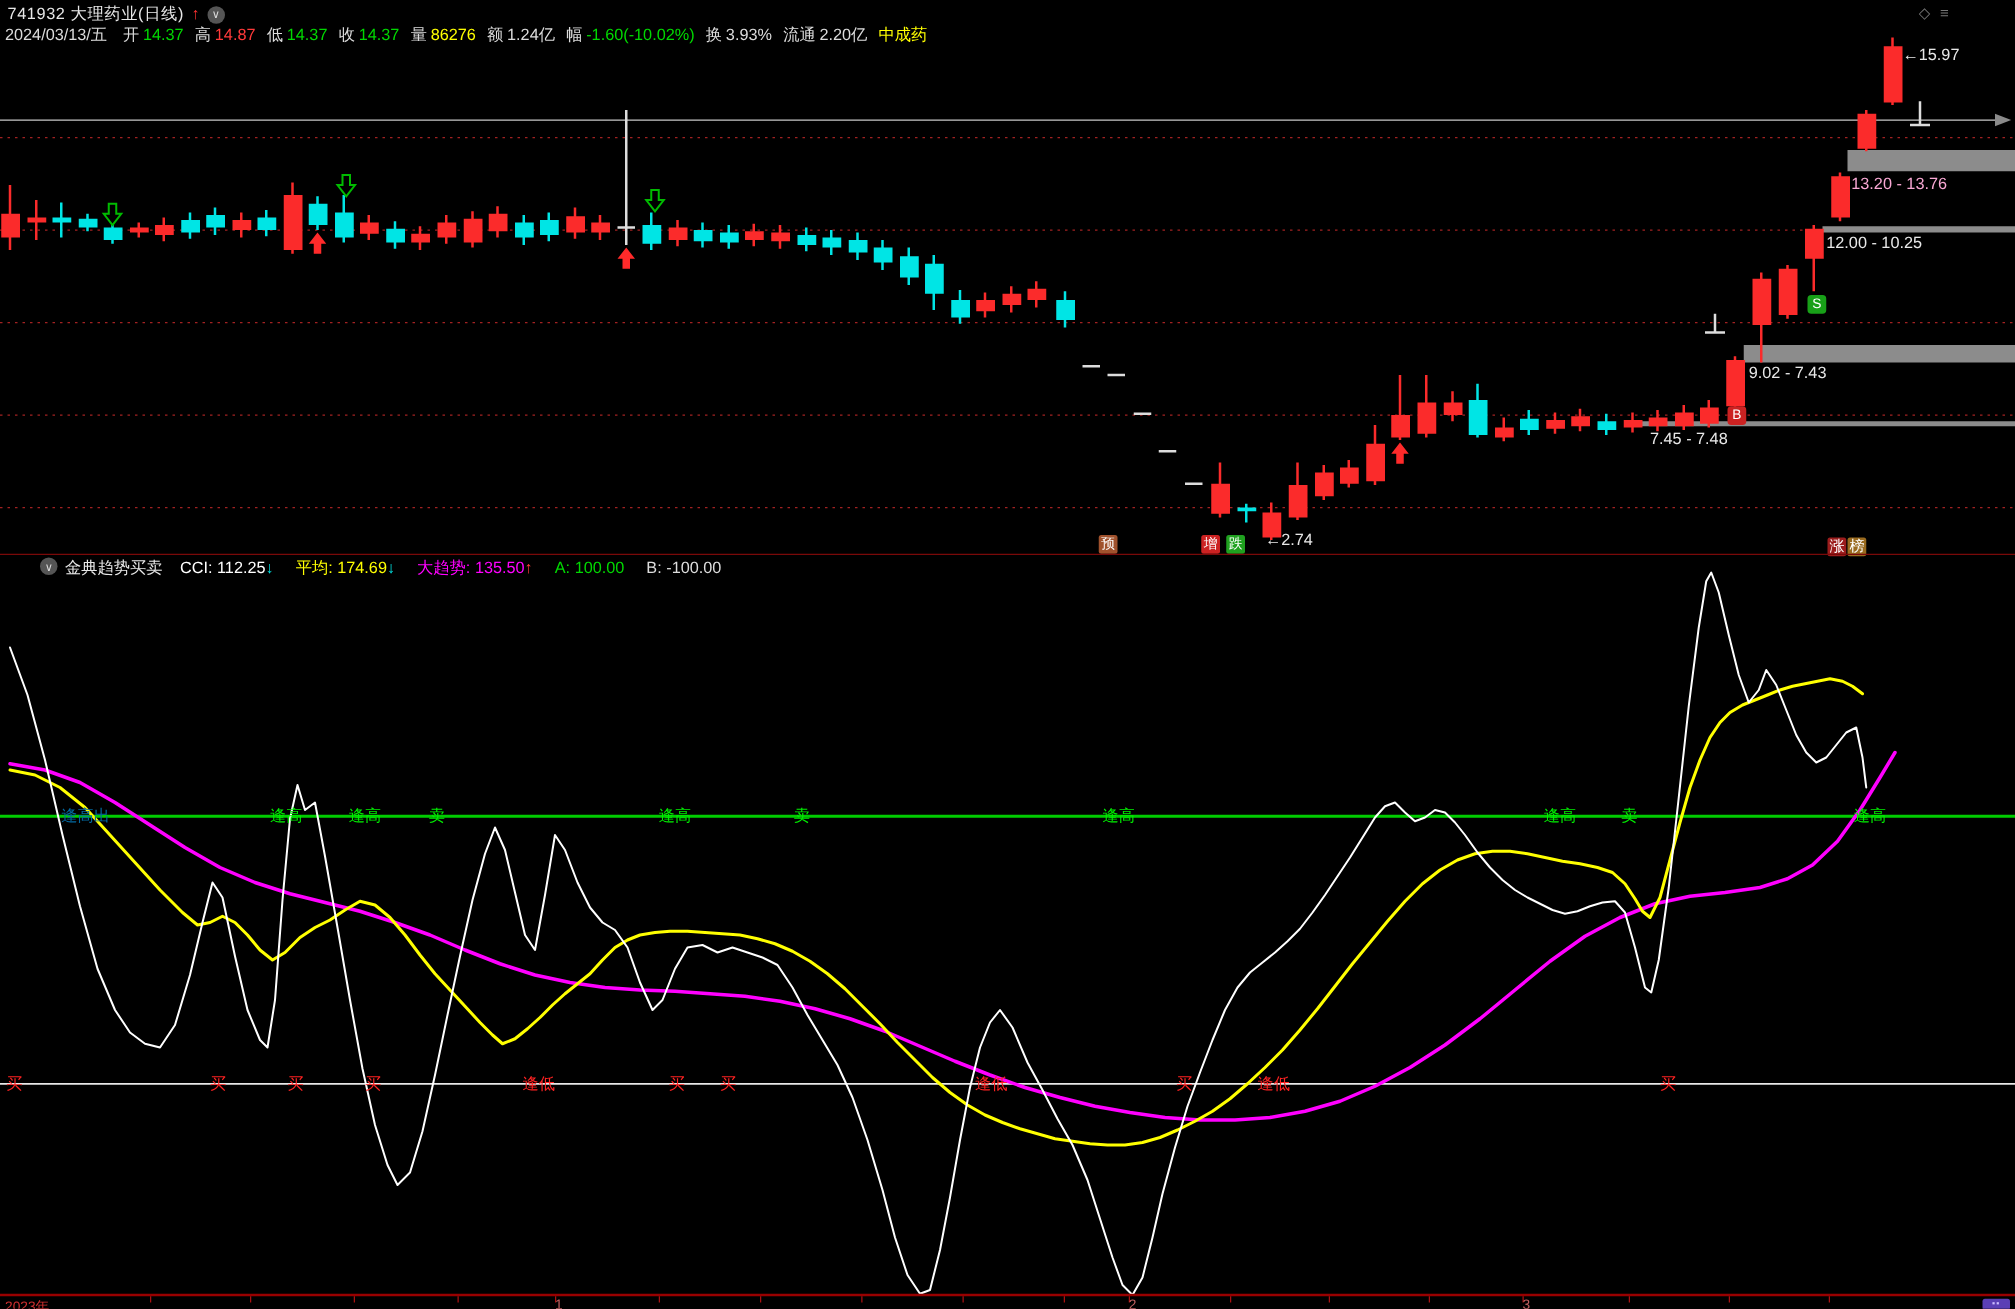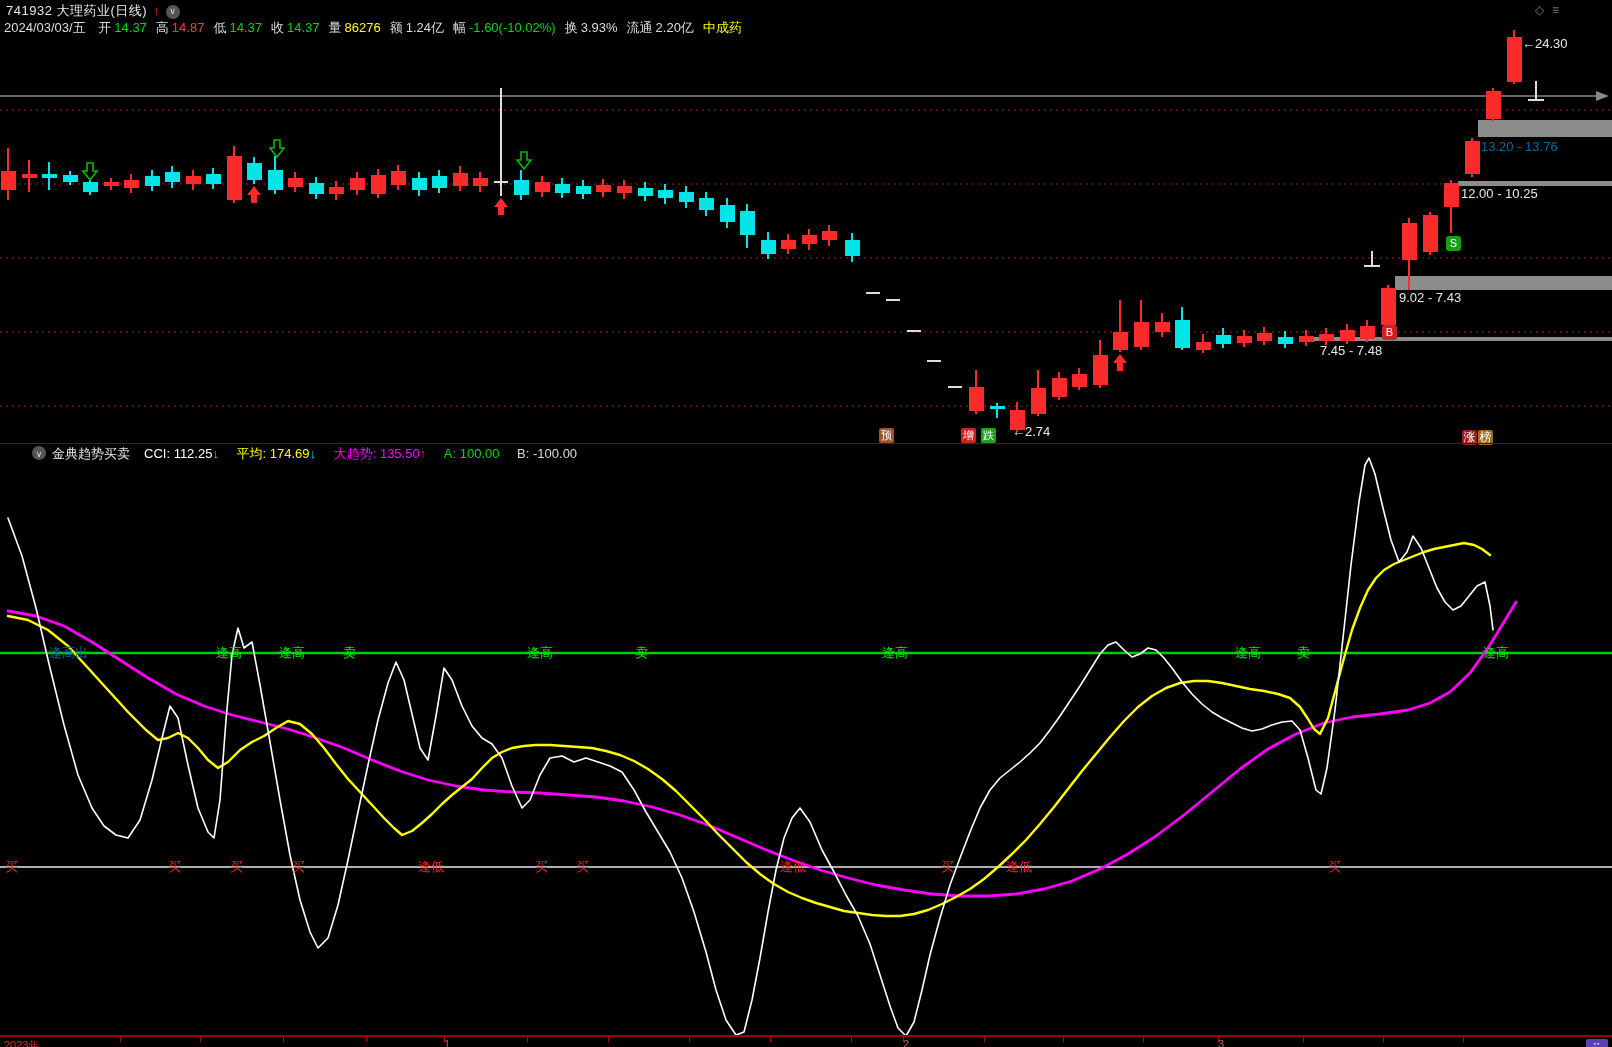--- a/index.html
+++ b/index.html
@@ -38,21 +38,21 @@
 
 <div id="screen">
 
   <div class="row1">
     <span class="t">741932 大理药业(日线)</span><span class="up-arrow">↑</span><span class="circle-ic">∨</span>
   </div>
   <span class="win-ic" style="left:1535px;">◇</span>
   <span class="win-ic" style="left:1552px;">≡</span>
 
   <div class="row2">
-    <span>2024/03/03/五</span>
+    <span>2024/03/13/五</span>
   <span class="fld">开</span><span style="color: rgb(0, 216, 0);">14.37</span><span class="fld">高</span><span style="color: rgb(255, 58, 58);">14.87</span><span class="fld">低</span><span style="color: rgb(0, 216, 0);">14.37</span><span class="fld">收</span><span style="color: rgb(0, 216, 0);">14.37</span><span class="fld">量</span><span style="color: rgb(255, 255, 0);">86276</span><span class="fld">额</span><span style="color: rgb(220, 220, 220);">1.24亿</span><span class="fld">幅</span><span style="color: rgb(0, 216, 0);">-1.60(-10.02%)</span><span class="fld">换</span><span style="color: rgb(220, 220, 220);">3.93%</span><span class="fld">流通</span><span style="color: rgb(220, 220, 220);">2.20亿</span><span class="fld" style="color: rgb(255, 255, 0);">中成药</span></div>
 
   <svg id="chart-svg" width="1612" height="1047">
       <line x1="0" y1="110" x2="1612" y2="110" stroke="#a22222" stroke-width="1" stroke-dasharray="2 4"></line>
       <line x1="0" y1="184" x2="1612" y2="184" stroke="#a22222" stroke-width="1" stroke-dasharray="2 4"></line>
       <line x1="0" y1="258" x2="1612" y2="258" stroke="#a22222" stroke-width="1" stroke-dasharray="2 4"></line>
       <line x1="0" y1="332" x2="1612" y2="332" stroke="#a22222" stroke-width="1" stroke-dasharray="2 4"></line>
       <line x1="0" y1="406" x2="1612" y2="406" stroke="#a22222" stroke-width="1" stroke-dasharray="2 4"></line>
       <rect x="1478" y="120" width="134" height="17" fill="#8c8c8c"></rect>
       <rect x="1458" y="181" width="154" height="5" fill="#8c8c8c"></rect>
@@ -213,25 +213,25 @@
       <path d="M254,186 l7,9 h-4 v8 h-6 v-8 h-4 z" fill="#ff2a2a"></path>
       <path d="M501,198 l7,9 h-4 v8 h-6 v-8 h-4 z" fill="#ff2a2a"></path>
       <path d="M1120,354 l7,9 h-4 v8 h-6 v-8 h-4 z" fill="#ff2a2a"></path>
       <line x1="0" y1="653" x2="1612" y2="653" stroke="#00cc00" stroke-width="2.4"></line>
       <line x1="0" y1="867" x2="1612" y2="867" stroke="#e8e8e8" stroke-width="1.4"></line>
       <polyline points="8,611 36,616 64,626 92,642 120,660 148,678 176,694 204,706 232,715 260,722 288,729 316,738 344,748 372,760 400,771 428,780 456,786 484,790 512,792 540,793 568,795 596,797 624,801 652,807 680,815 708,825 736,837 764,849 792,860 820,870 848,878 876,885 904,890 932,894 960,896 988,896 1016,894 1044,889 1072,881 1100,869 1128,854 1156,836 1184,815 1212,792 1240,769 1268,749 1296,734 1324,723 1352,717 1380,714 1408,710 1430,703 1450,692 1470,673 1488,648 1504,622 1516,602" fill="none" stroke="#ff00ff" stroke-width="2.8" stroke-linejoin="round" stroke-linecap="round"></polyline>
       <polyline points="8,616 28,620 48,630 68,646 88,668 108,690 128,712 146,730 158,740 168,738 178,733 188,738 198,748 208,760 218,768 228,762 240,750 252,742 264,736 276,728 288,721 300,724 312,734 324,748 336,764 348,779 360,792 372,805 384,818 394,828 402,835 412,831 422,823 432,814 442,804 452,795 462,787 472,779 482,768 492,758 502,752 512,748 524,746 536,745 550,745 564,746 578,747 592,748 606,751 620,755 634,761 648,769 662,779 676,791 690,805 704,819 718,834 732,848 746,862 760,874 774,884 788,892 802,898 816,903 830,907 844,911 858,913 872,915 886,916 900,916 914,914 928,910 942,904 956,897 970,889 984,879 998,867 1012,854 1026,840 1040,824 1054,807 1068,789 1082,771 1096,754 1110,737 1124,721 1138,707 1152,696 1166,688 1180,683 1194,681 1208,681 1222,683 1236,686 1250,689 1264,691 1278,694 1290,698 1300,707 1308,719 1314,729 1320,734 1328,718 1336,688 1344,658 1352,630 1360,608 1368,590 1376,578 1384,570 1394,564 1404,560 1414,556 1424,552 1434,549 1444,547 1454,545 1464,543 1474,545 1482,549 1490,555" fill="none" stroke="#ffff00" stroke-width="2.4" stroke-linejoin="round" stroke-linecap="round"></polyline>
       <polyline points="8,518 22,556 36,608 50,668 64,725 78,775 92,808 104,826 116,835 128,838 140,820 152,780 162,738 170,706 178,718 188,765 198,808 208,832 214,838 220,800 226,720 232,655 238,628 244,648 252,642 260,685 270,742 280,800 290,855 300,900 310,932 318,948 328,938 338,905 348,860 358,812 368,765 378,720 388,683 396,662 404,680 412,714 420,748 428,760 436,716 444,668 452,680 462,706 472,726 482,738 492,744 502,758 512,786 522,808 530,800 540,775 550,758 562,756 574,762 586,758 598,762 610,766 622,772 634,790 646,812 658,832 670,852 682,878 694,912 706,952 716,990 726,1020 736,1035 744,1032 752,1000 760,958 768,912 776,870 784,838 792,818 800,808 810,822 822,850 834,872 846,895 858,916 870,944 880,975 890,1006 898,1028 906,1036 914,1022 922,990 930,955 940,918 950,885 960,858 970,832 980,808 990,790 1000,778 1010,770 1020,762 1030,753 1040,743 1050,730 1060,716 1070,701 1080,686 1090,670 1100,654 1108,645 1116,642 1124,650 1132,657 1140,654 1148,648 1156,650 1164,658 1172,668 1182,682 1192,694 1202,704 1212,712 1222,718 1232,723 1242,728 1252,731 1262,729 1272,725 1282,722 1292,721 1300,730 1308,758 1316,790 1321,794 1327,768 1335,710 1343,638 1351,565 1359,502 1365,465 1369,458 1375,474 1383,508 1391,540 1399,562 1407,552 1413,536 1421,548 1429,568 1437,588 1445,602 1453,610 1461,606 1469,596 1477,586 1485,582 1490,606 1493,630" fill="none" stroke="#ffffff" stroke-width="1.6" stroke-linejoin="round" stroke-linecap="round"></polyline>
     </svg>
   <div id="overlay">
-      <div class="lbl" style="left: 1481px; top: 140px; color: #0369a1;">13.20 - 13.76</div>
+      <div class="lbl" style="left: 1481px; top: 140px; color: #f9a8d4;">13.20 - 13.76</div>
       <div class="lbl" style="left: 1461px; top: 187px; color: rgb(232, 232, 232);">12.00 - 10.25</div>
       <div class="lbl" style="left: 1399px; top: 291px; color: rgb(232, 232, 232);">9.02 - 7.43</div>
       <div class="lbl" style="left: 1320px; top: 344px; color: rgb(232, 232, 232); text-align: right;">7.45 - 7.48</div>
-      <div class="lbl" style="left: 1522px; top: 37px; color: rgb(232, 232, 232);">←24.30</div>
+      <div class="lbl" style="left: 1522px; top: 37px; color: rgb(232, 232, 232);">←15.97</div>
       <div class="lbl" style="left: 1012px; top: 425px; color: rgb(232, 232, 232);">←2.74</div>
       <div class="badge" style="left: 1382px; top: 325px; color: rgb(255, 255, 255); background: rgb(204, 34, 34);">B</div>
       <div class="badge" style="left: 1446px; top: 236px; color: rgb(255, 255, 255); background: rgb(24, 160, 24);">S</div>
       <div class="evbadge" style="left: 879px; top: 428px; color: rgb(255, 255, 255); background: rgb(160, 82, 45);">预</div>
       <div class="evbadge" style="left: 961px; top: 428px; color: rgb(255, 255, 255); background: rgb(204, 34, 34);">增</div>
       <div class="evbadge" style="left: 981px; top: 428px; color: rgb(255, 255, 255); background: rgb(31, 161, 31);">跌</div>
       <div class="evbadge" style="left: 1462px; top: 430px; color: rgb(255, 255, 255); background: rgb(155, 28, 28); font-size: 12px;">涨</div>
       <div class="evbadge" style="left: 1478px; top: 430px; color: rgb(255, 255, 255); background: rgb(154, 107, 31); font-size: 12px;">榜</div>
       <div class="lbl" style="left: 49px; top: 646px; color: #0369a1;">逢高出</div>
       <div class="lbl" style="left: 216px; top: 646px; color: rgb(0, 238, 0);">逢高</div>

